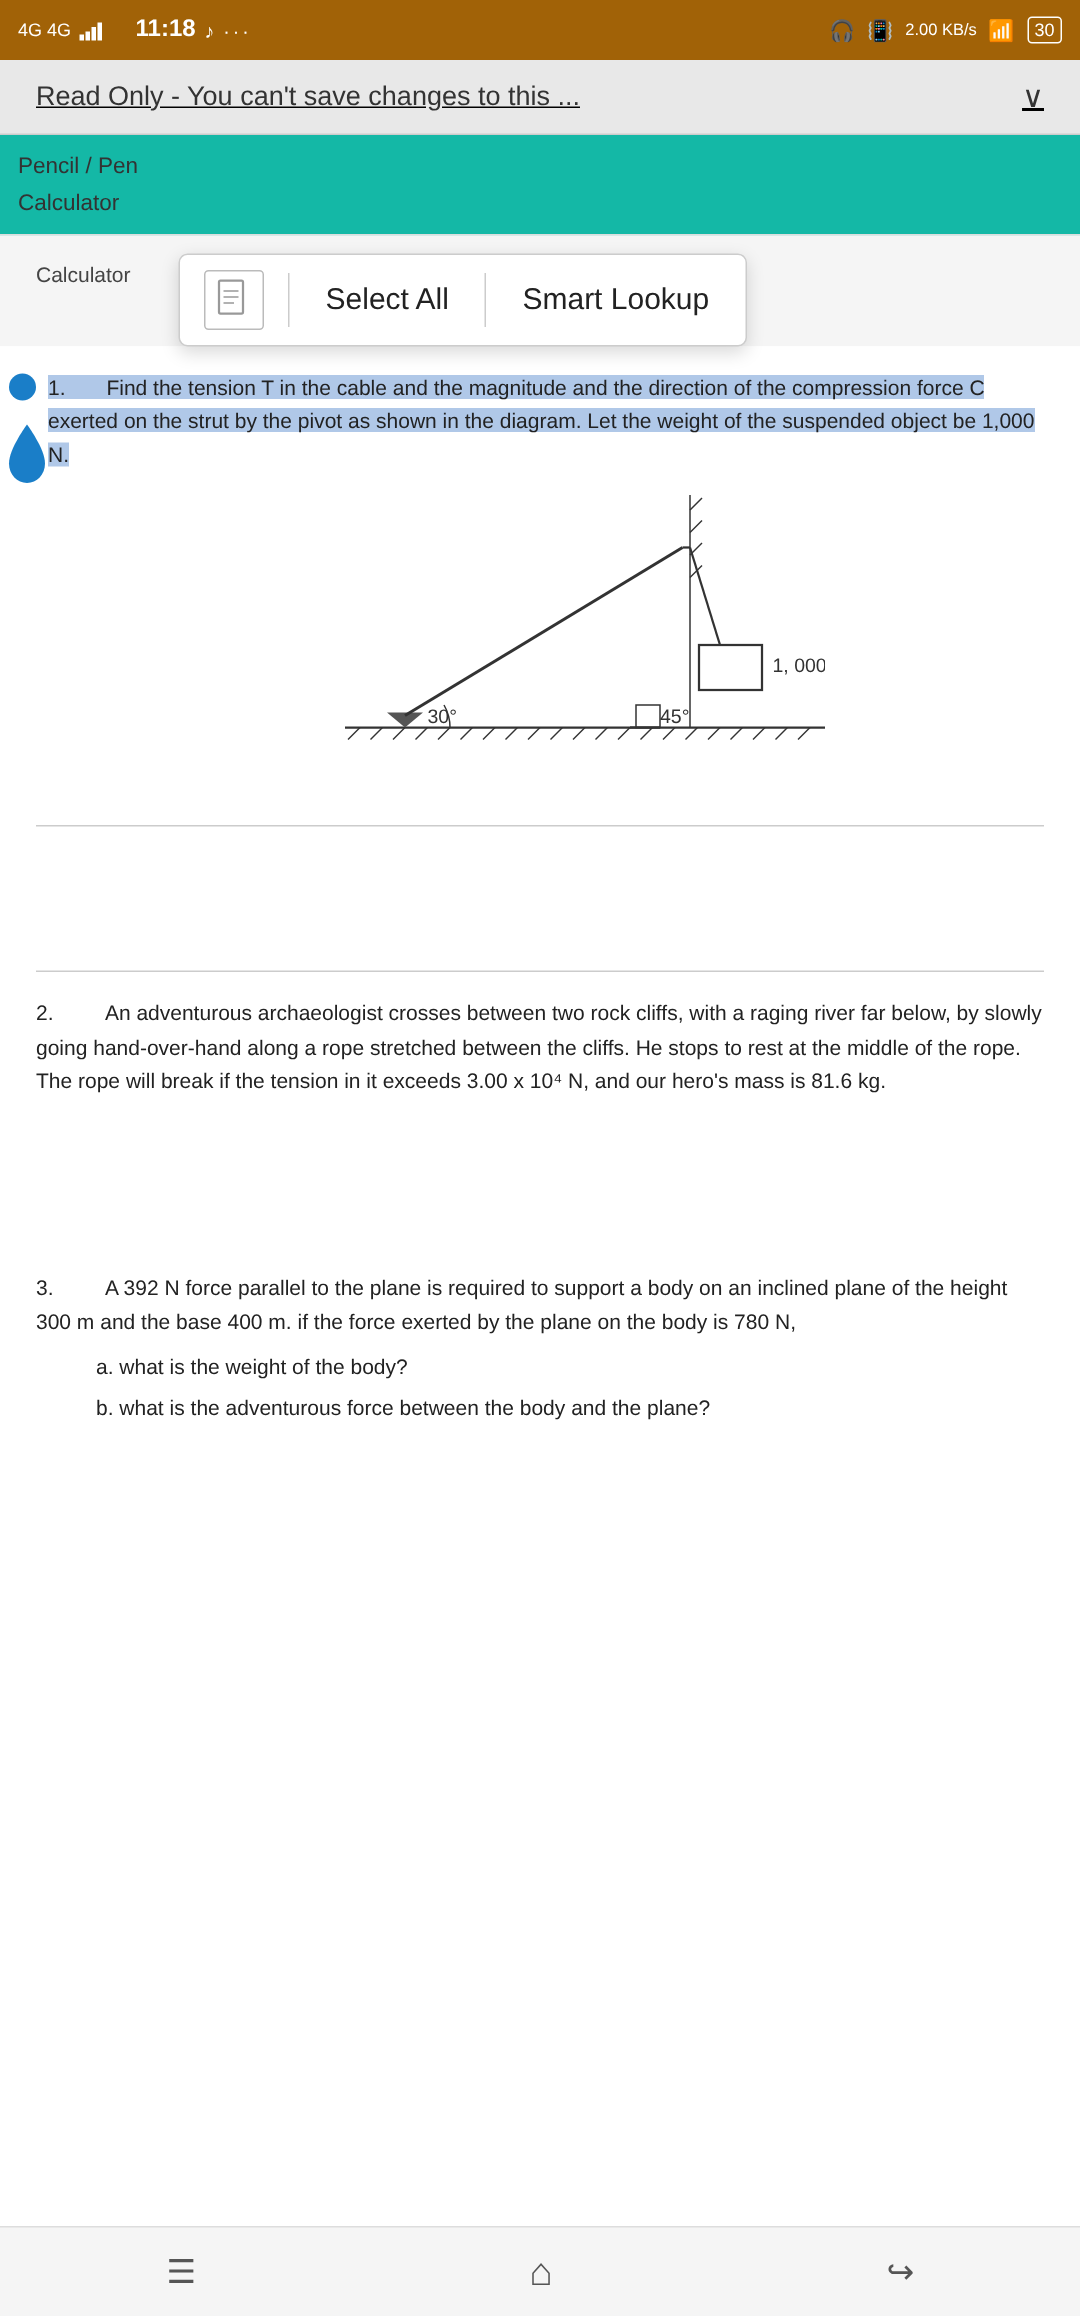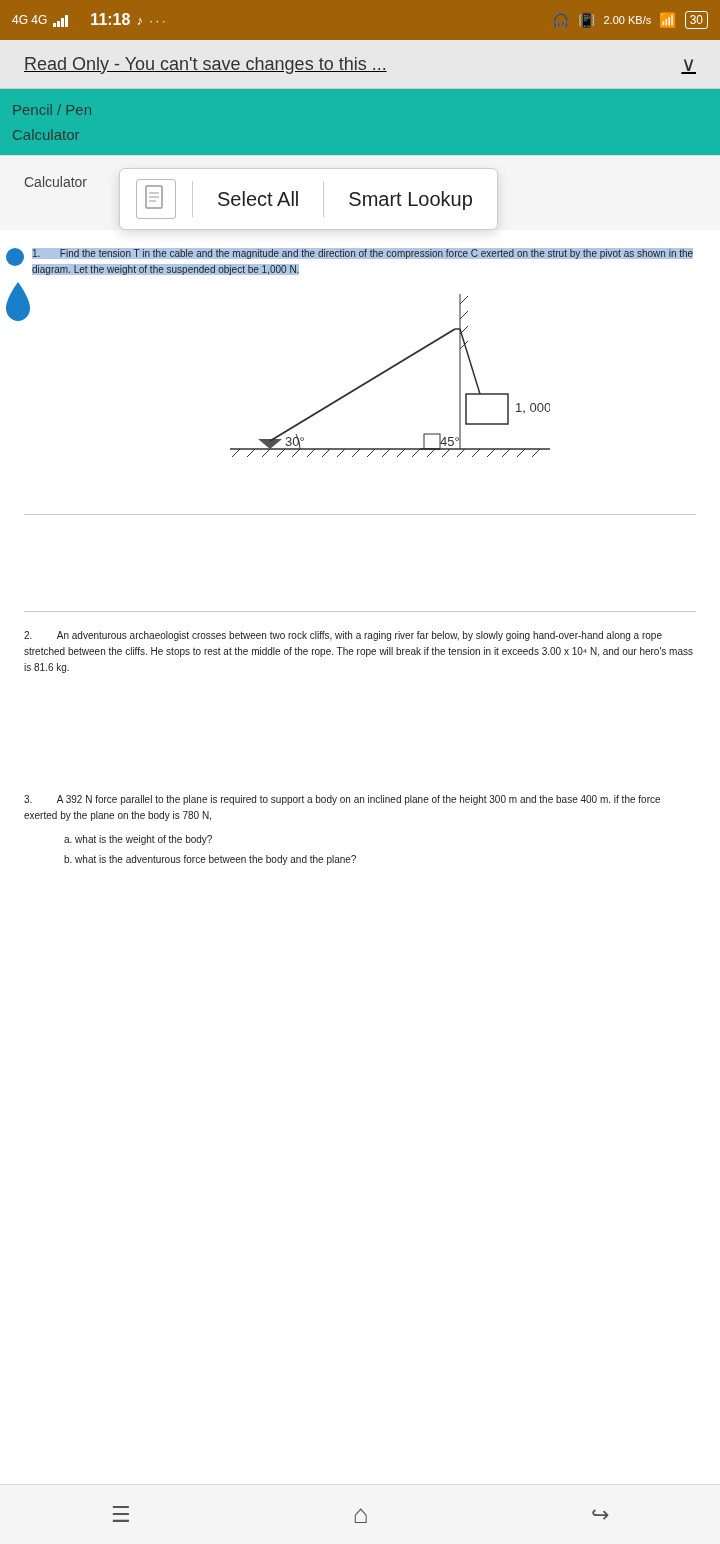--- a/index.html
+++ b/index.html
@@ -131,21 +131,21 @@
 
     
     .highlighted {
       background: #b0c8e8;
     }
 
     .question-block {
       margin-bottom: 20px;
     }
     .question-text {
-      font-size: 10px;
+      font-size: 14px;
       color: #222;
       line-height: 1.6;
     }
 
     
     .diagram-container {
       display: flex;
       justify-content: center;
       margin: 16px 0;
     }

